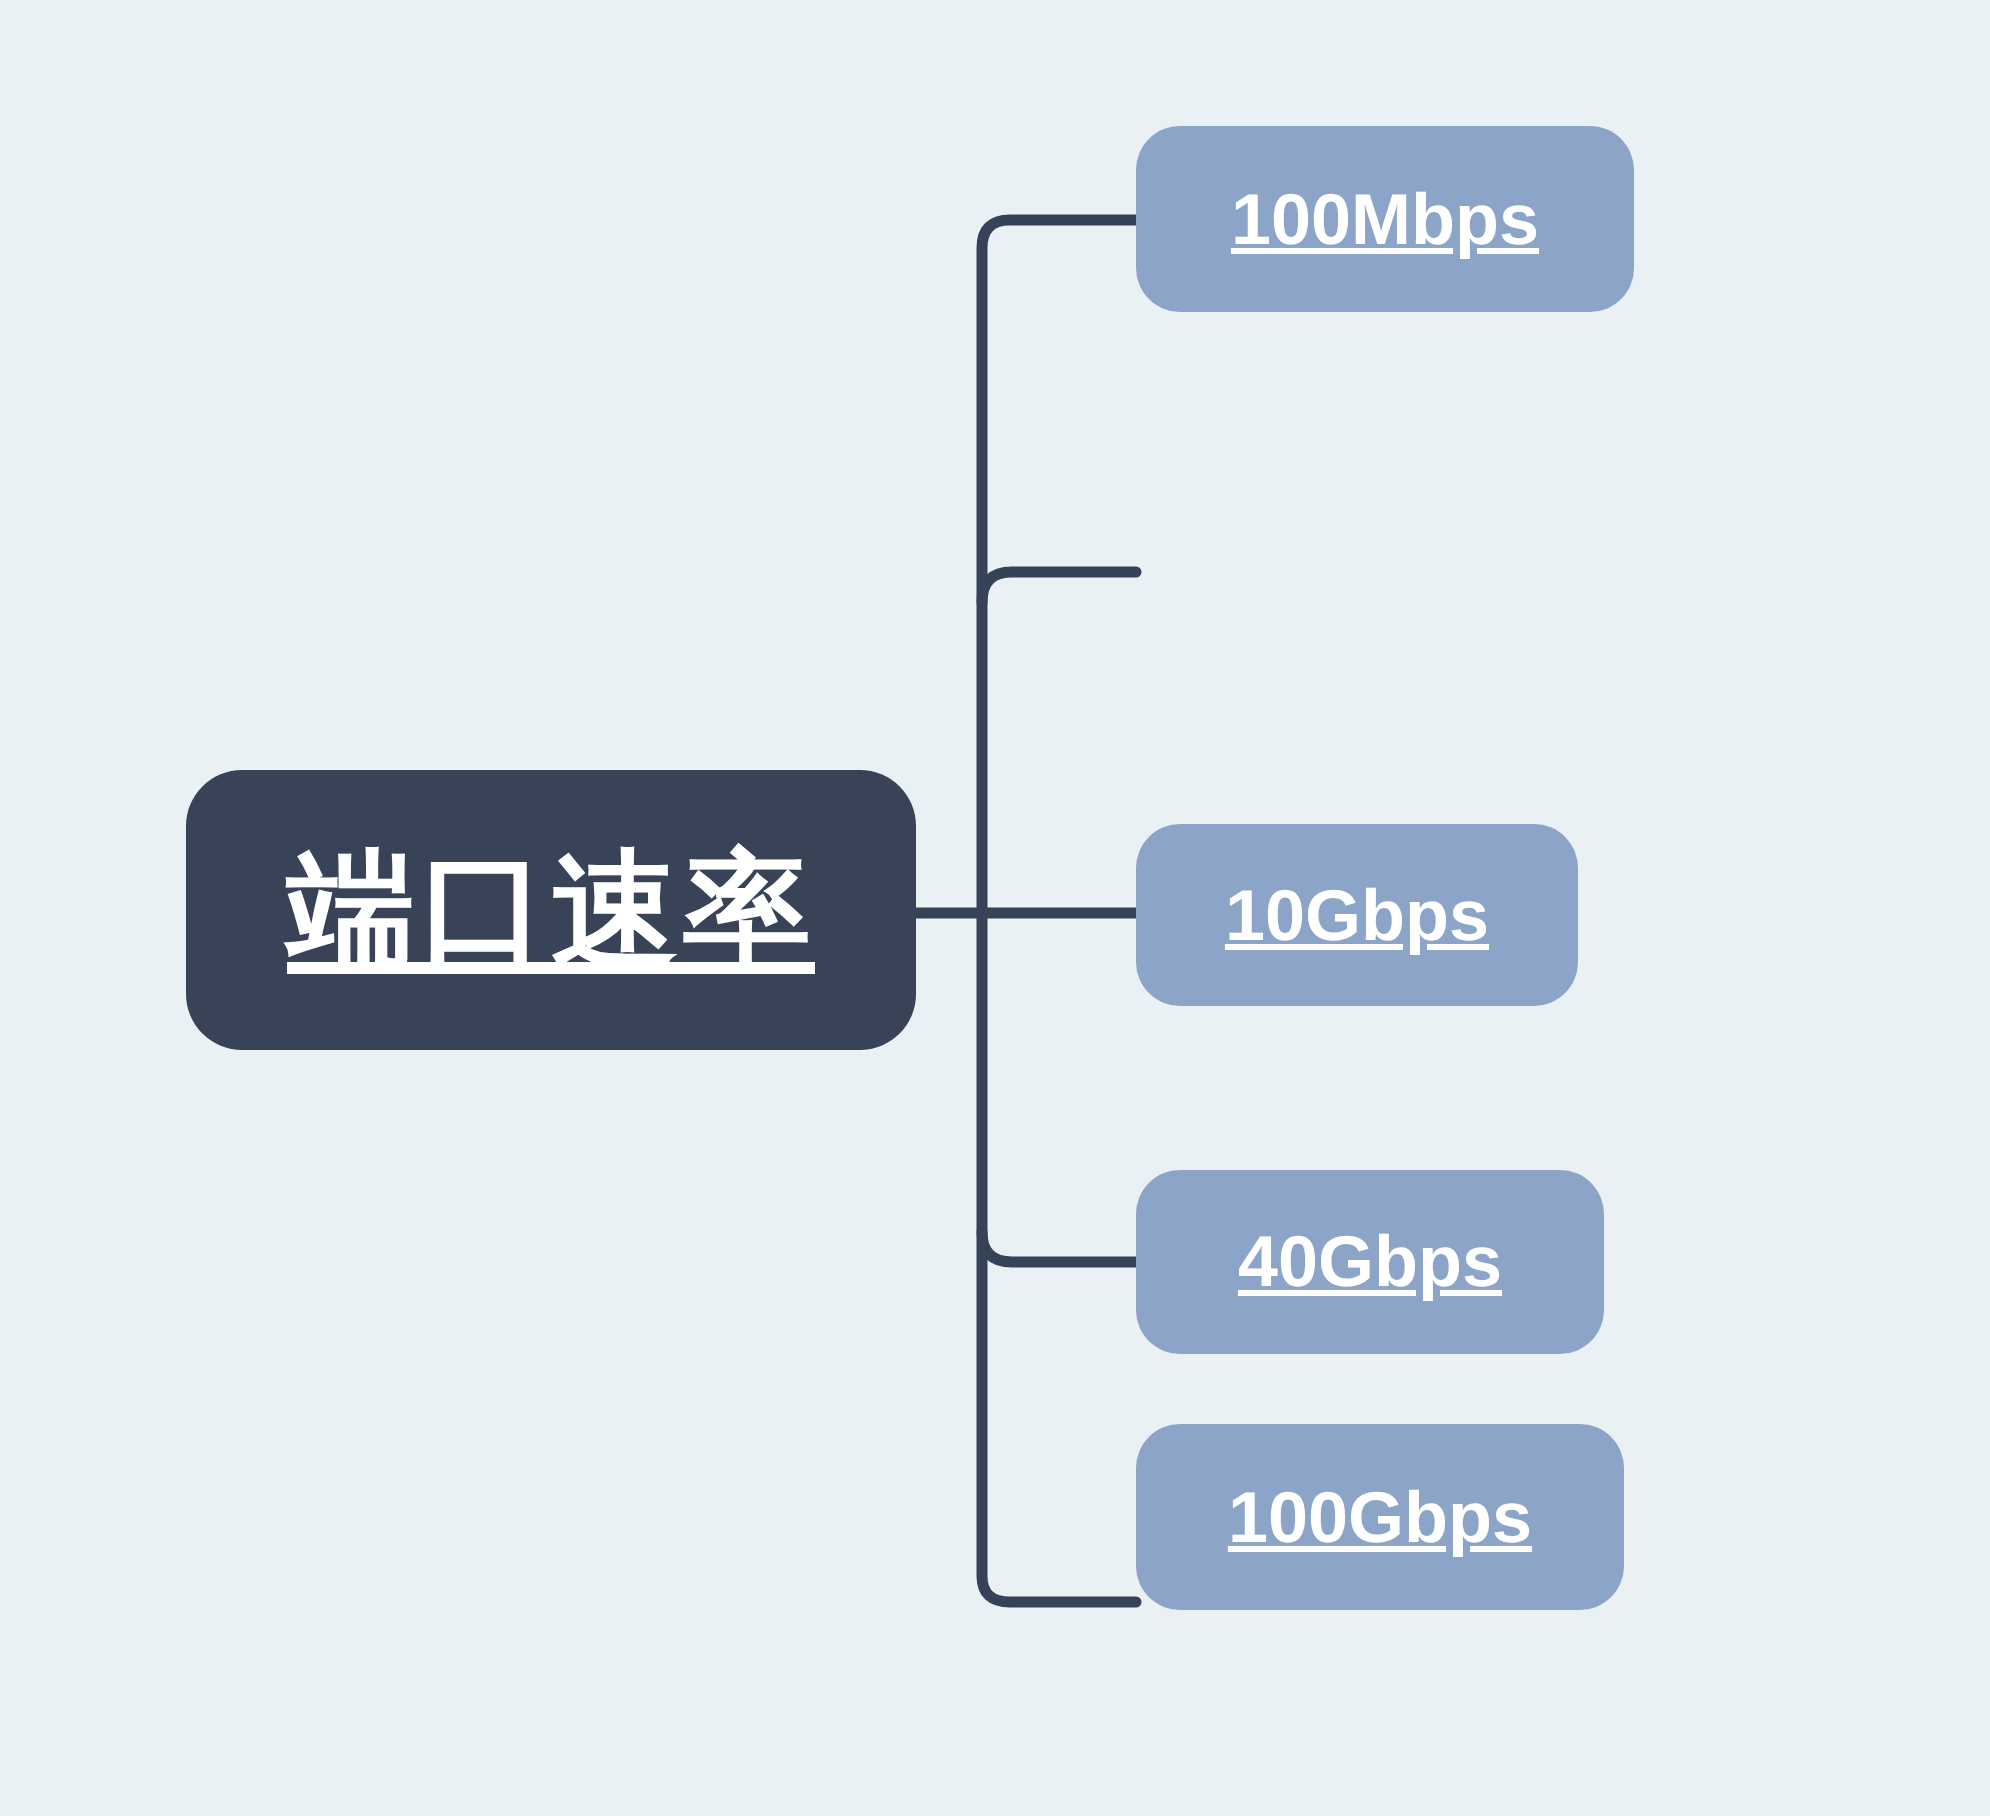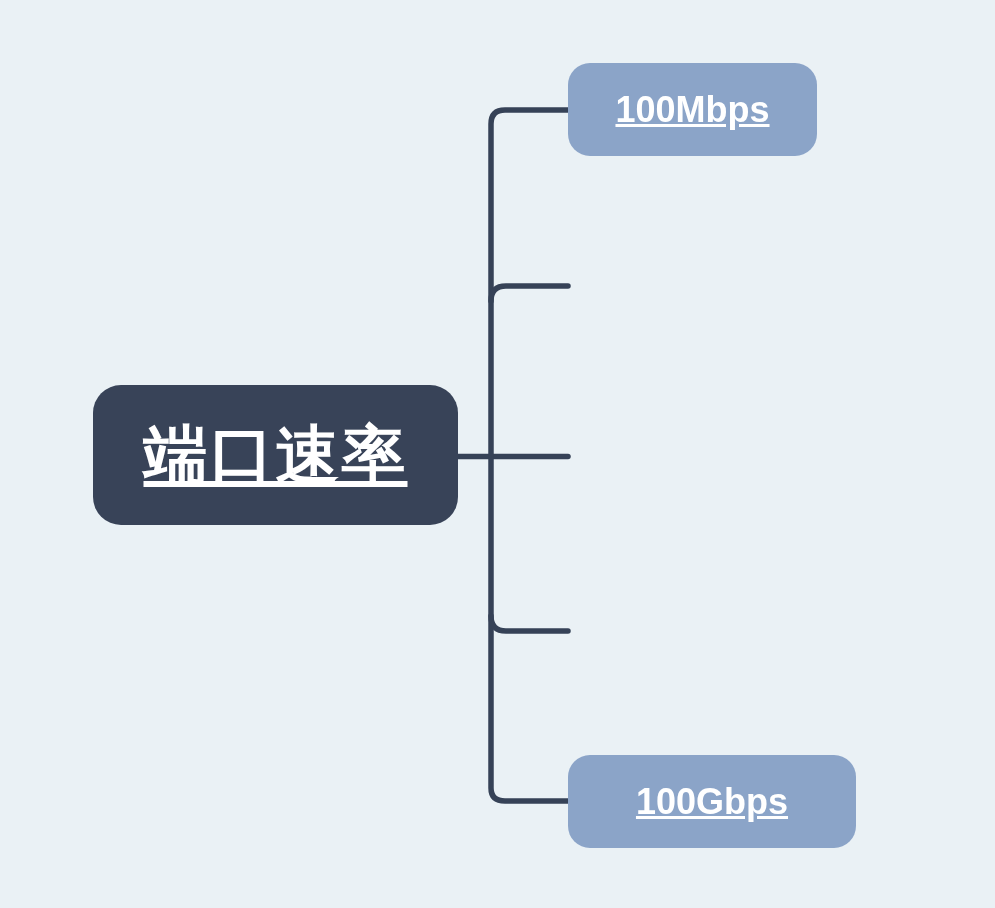--- a/index.html
+++ b/index.html
@@ -45,21 +45,21 @@
   }
   .child-node {
     background: #8BA4C8;
     border-radius: 22px;
     font-size: 36px;
   }
   .child-0 { left: 568px; top:  63px; width: 249px; height: 93px; }
   .child-1 { left: 568px; top: 240px; width: 275px; height: 92px; }
   .child-2 { left: 568px; top: 412px; width: 221px; height: 91px; }
   .child-3 { left: 568px; top: 585px; width: 234px; height: 92px; }
-  .child-4 { left: 568px; top: 755px; width: 288px; height: 93px; }
+  .child-4 { left: 568px; top: 712px; width: 244px; height: 93px; }
 </style>
 </head>
 <body>
 
 <div class="canvas">
 
   <svg class="connector-layer" width="995" height="908" viewBox="0 0 995 908">
     <g fill="none" stroke="#364257" stroke-width="5.5" stroke-linecap="round">
       <path d="M 458 456.5 L 568 456.5" stroke="#364257"></path>
       <path d="M 568 110 L 505 110 Q 491 110 491 124 L 491 788 Q 491 801 505 801 L 568 801" stroke="#364257"></path>
@@ -70,19 +70,25 @@
 
   <div class="node root-node">
     <span>端口速率</span>
   </div>
 
   <div class="node child-node child-0">
     <span>100Mbps</span>
   </div>
 
 
+  <div class="node child-node child-2">
+    <span>10Gbps</span>
+  </div>
 
+  <div class="node child-node child-3">
+    <span>40Gbps</span>
+  </div>
 
   <div class="node child-node child-4">
     <span>100Gbps</span>
   </div>
 
 </div>
 
 </body></html>

